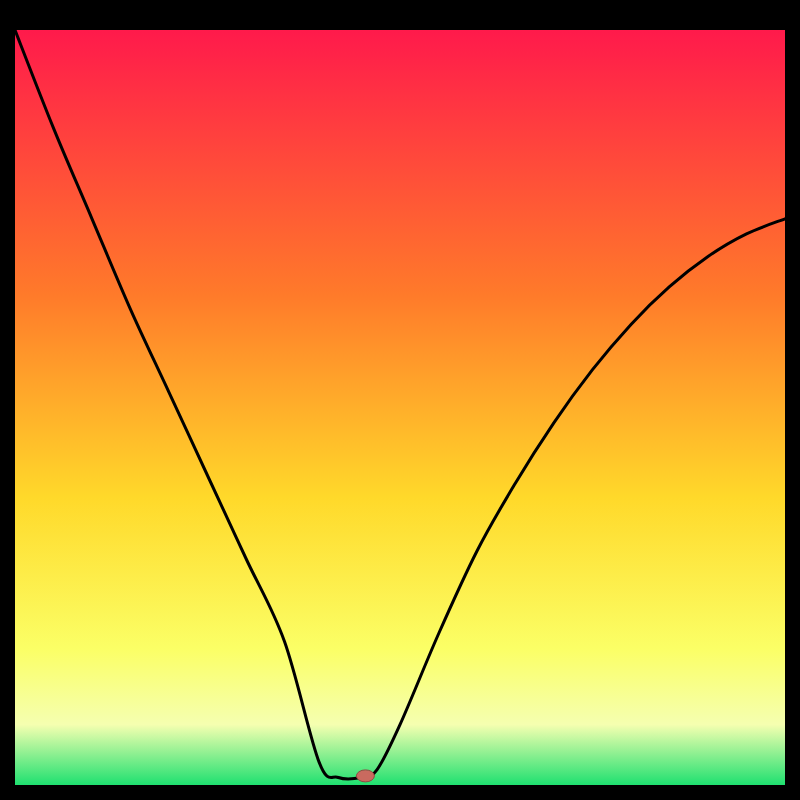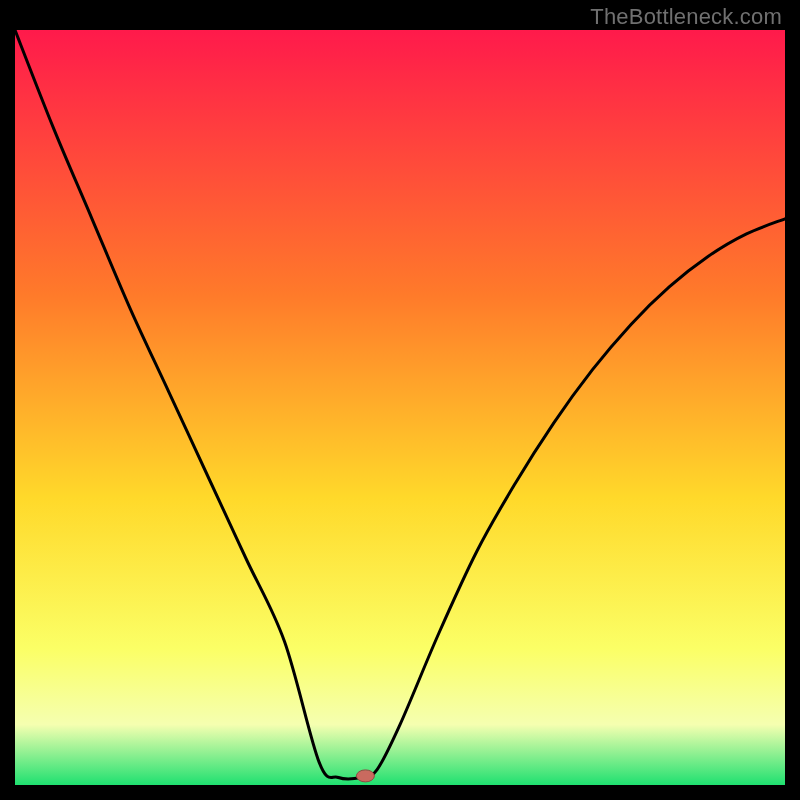--- a/index.html
+++ b/index.html
@@ -38,21 +38,20 @@
   .plot-area svg {
     display: block;
     width: 100%;
     height: 100%;
   }
 </style>
 </head>
 <body>
 
 <div class="frame">
-  <div class="watermark">TheBottleneck.com</div>
 
   <div class="plot-area">
     <svg viewBox="0 0 770 755" preserveAspectRatio="none">
       <defs>
         <linearGradient id="bg-grad" x1="0" y1="0" x2="0" y2="1">
           <stop id="g0" offset="0%" stop-color="#ff1a4b"></stop>
           <stop id="g1" offset="35%" stop-color="#ff7a2a"></stop>
           <stop id="g2" offset="62%" stop-color="#ffd92a"></stop>
           <stop id="g3" offset="82%" stop-color="#fbff66"></stop>
           <stop id="g4" offset="92%" stop-color="#f5ffb0"></stop>

